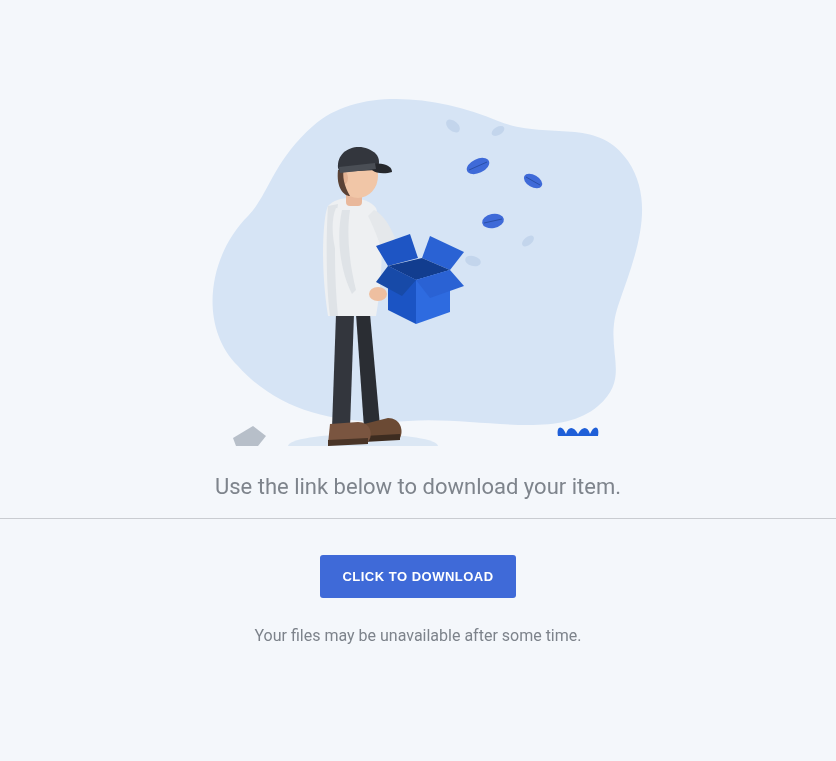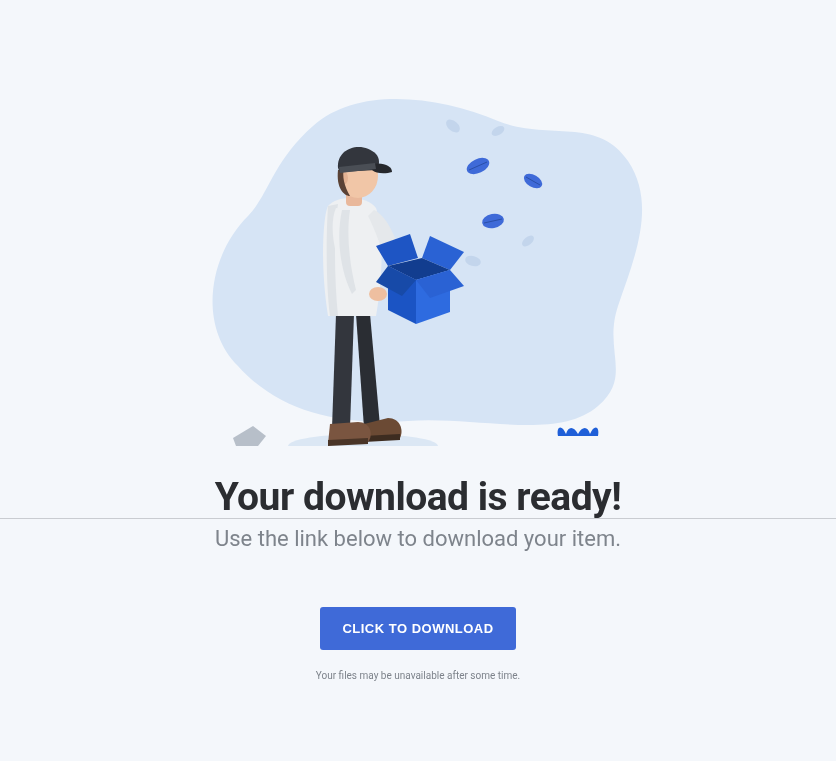--- a/index.html
+++ b/index.html
@@ -47,24 +47,24 @@
     background: #3f6ad8;
     color: #ffffff;
     font-size: 13px;
     font-weight: 600;
     letter-spacing: 0.5px;
     padding: 14px 22px;
     border: none;
     border-radius: 3px;
     cursor: pointer;
     text-transform: uppercase;
-    margin-bottom: 20px;
+    margin-bottom: 28px;
   }
   .note {
-    font-size: 10px;
+    font-size: 16px;
     color: #7d838b;
   }
 </style>
 </head>
 <body>
 
 <div class="container">
 
   <svg class="illustration" viewBox="0 0 480 380">
 
@@ -160,21 +160,20 @@
     <path d="M 160 102
              C 158 82, 184 74, 198 88
              C 202 92, 202 100, 198 104
              L 162 106 Z" fill="#33363d"></path>
 
     <path d="M 194 98 C 206 96, 214 100, 214 106 C 208 108, 198 108, 194 104 Z" fill="#26282d"></path>
 
     <path d="M 161 101 L 197 97 L 198 103 L 162 107 Z" fill="#4a4e55"></path>
   </svg>
 
-  <h1 class="title">Your download is ready!</h1>
   <p class="subtitle">Use the link below to download your item.</p>
 
   <button class="download-btn">CLICK TO DOWNLOAD</button>
 
   <p class="note">Your files may be unavailable after some time.</p>
 </div>
 
 <hr class="divider">
 
 </body></html>

